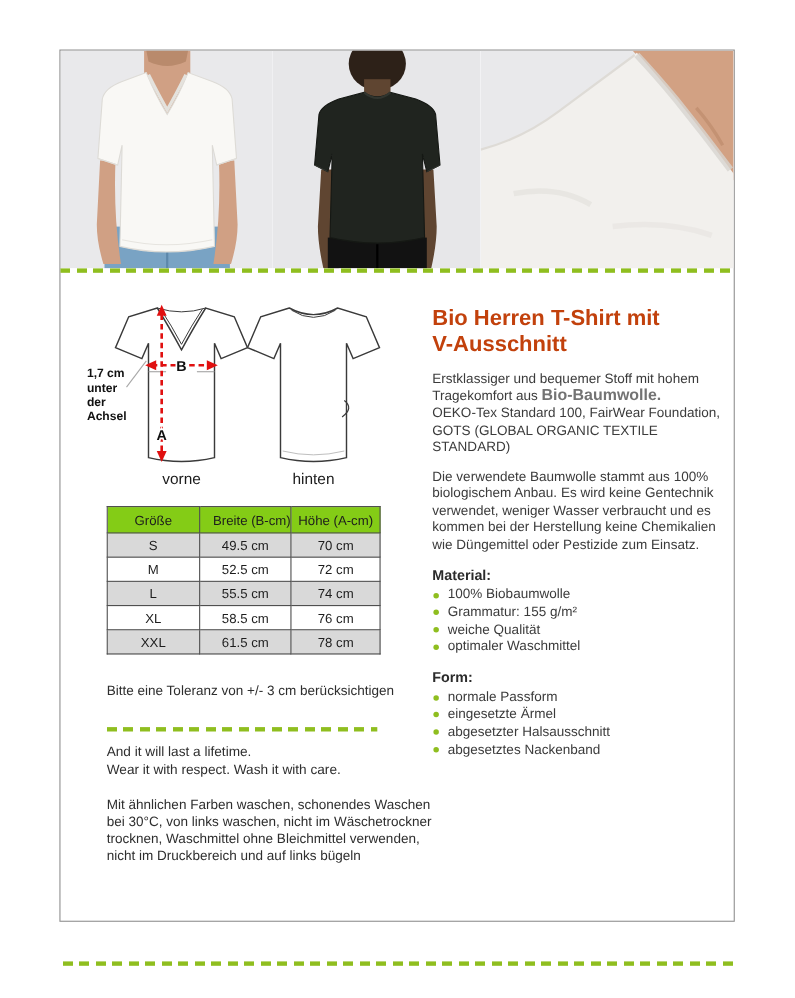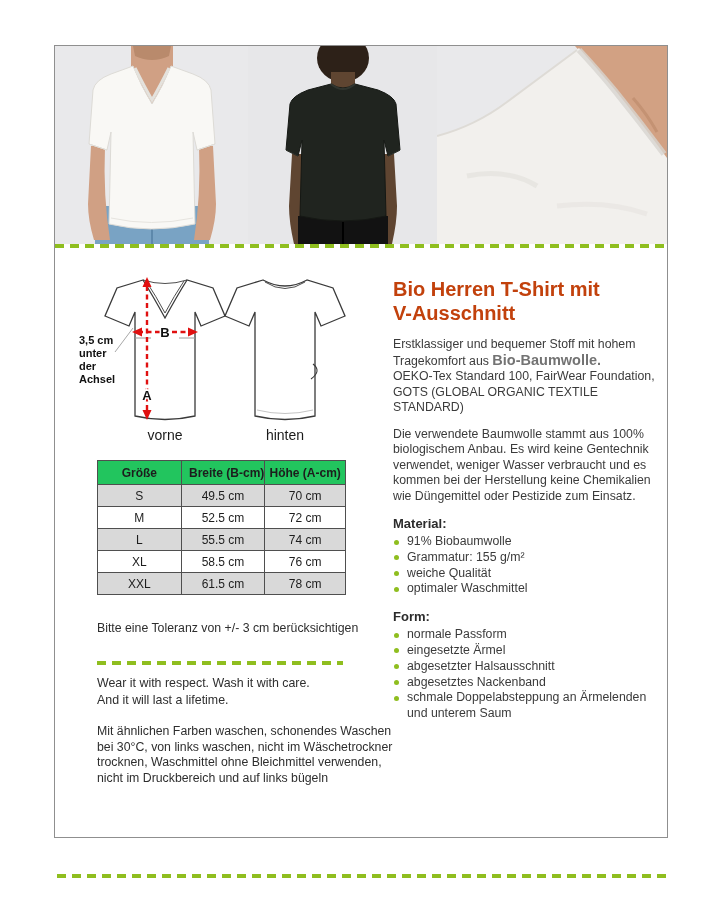--- a/index.html
+++ b/index.html
@@ -24,21 +24,21 @@
   .left-col { position:absolute; left:42px; top:222px; width:300px; }
 
   .diagram-wrap { position:relative; width:292px; height:178px; margin-left:-20px; }
   .armpit-note { position:absolute; left:2px; top:66px; width:58px;
                  font-size:11px; line-height:13px; font-weight:700; color:#111;
                  white-space:pre-line; }
 
   table.sizes { border-collapse:collapse; width:248px; margin-top:14px;
                 font-size:12px; color:#1d1d1d; text-align:center; }
   table.sizes th, table.sizes td { border:1px solid #4f4f4f; padding:0; height:21px; font-weight:400; }
-  table.sizes th { height:23px; background:#22c55e;font-weight:bold; }
+  table.sizes th { height:23px; background:#84cc16; }
   table.sizes tr.stripe td { background:#d9d9d9; }
 
   .tolerance { margin-top:26px; font-size:12.3px; color:#2e2e2e; }
 
   .dashed-short { margin-top:26px; width:246px; }
 
   .slogan { margin-top:10px; font-size:12.4px; line-height:16.5px; color:#2e2e2e; }
 
   .care-icons { margin-top:2px; display:flex; gap:6px; align-items:flex-end; }
   .care-icons svg { display:block; }
@@ -140,21 +140,21 @@
           <text class="svg-label" x="70" y="132" font-size="13" font-weight="700" fill="#101010" text-anchor="middle" style="paint-order:stroke; stroke:#ffffff; stroke-width:3px;">A</text>
 
           <path d="M186,12 L160,20 L148,48 L172,58 L178,44 L178,148 Q208,155 238,148 L238,44 L244,58 L268,48 L256,20 L230,12 Q208,24 186,12 Z" fill="#ffffff" stroke="#3a3a3a" stroke-width="1.3"></path>
           <path d="M188,14 Q208,27 228,14" fill="none" stroke="#3a3a3a" stroke-width="0.9"></path>
           <path d="M236,96 q9,7 -2,15" fill="none" stroke="#3a3a3a" stroke-width="1.1"></path>
           <path d="M180,142 Q208,149 236,142" fill="none" stroke="#b5b5b5" stroke-width="0.8"></path>
 
           <text class="svg-label" x="88" y="172" font-size="14" fill="#1a1a1a" text-anchor="middle">vorne</text>
           <text class="svg-label" x="208" y="172" font-size="14" fill="#1a1a1a" text-anchor="middle">hinten</text>
         </svg>
-        <div class="armpit-note">3,5 cm
+        <div class="armpit-note">1,7 cm
 unter
 der
 Achsel</div>
       </div>
 
       <table class="sizes">
         <tbody>
             <tr>
           <th style="width:83px;">Größe</th>
           <th style="width:83px;text-align:right;">Breite (B-cm)</th>
@@ -186,54 +186,53 @@
           <td>78 cm</td>
         </tr>
       </tbody>
         </table>
 
       <div class="tolerance">Bitte eine Toleranz von +/- 3 cm berücksichtigen</div>
 
       <div class="dashed dashed-short"></div>
 
       <div class="slogan">
+        <div>And it will last a lifetime.</div>
         <div>Wear it with respect. Wash it with care.</div>
-        <div>And it will last a lifetime.</div>
       </div>
 
 
       <div class="care-text">Mit ähnlichen Farben waschen, schonendes Waschen bei 30°C, von links waschen, nicht im Wäschetrockner trocknen, Waschmittel ohne Bleichmittel verwenden, nicht im Druckbereich und auf links bügeln</div>
     </div>
 
     <div class="right-col">
       <div class="title">
         <div>Bio Herren T-Shirt mit</div>
         <div>V-Ausschnitt</div>
       </div>
 
       <div class="p intro"><span>Erstklassiger und bequemer Stoff mit hohem Tragekomfort aus </span><span class="hl">Bio-Baumwolle.</span></div>
 
       <div class="p">OEKO-Tex Standard 100, FairWear Foundation, GOTS (GLOBAL ORGANIC TEXTILE STANDARD)</div>
 
       <div class="p cotton">Die verwendete Baumwolle stammt aus 100% biologischem Anbau. Es wird keine Gentechnik verwendet, weniger Wasser verbraucht und es kommen bei der Herstellung keine Chemikalien wie Düngemittel oder Pestizide zum Einsatz.</div>
 
       <div class="h3">Material:</div>
       <ul class="bullets">
-        <li>91% Biobaumwolle</li>
+        <li>100% Biobaumwolle</li>
         <li>Grammatur: 155 g/m²</li>
         <li>weiche Qualität</li>
         <li>optimaler Waschmittel</li>
       </ul>
 
       <div class="h3">Form:</div>
       <ul class="bullets">
         <li>normale Passform</li>
         <li>eingesetzte Ärmel</li>
         <li>abgesetzter Halsausschnitt</li>
         <li>abgesetztes Nackenband</li>
-        <li style="width:250px;">schmale Doppelabsteppung an Ärmelenden und unterem Saum</li>
       </ul>
     </div>
 
   </div>
 
   <div class="dashed divider-bottom"></div>
 </div>
 
 </body></html>

